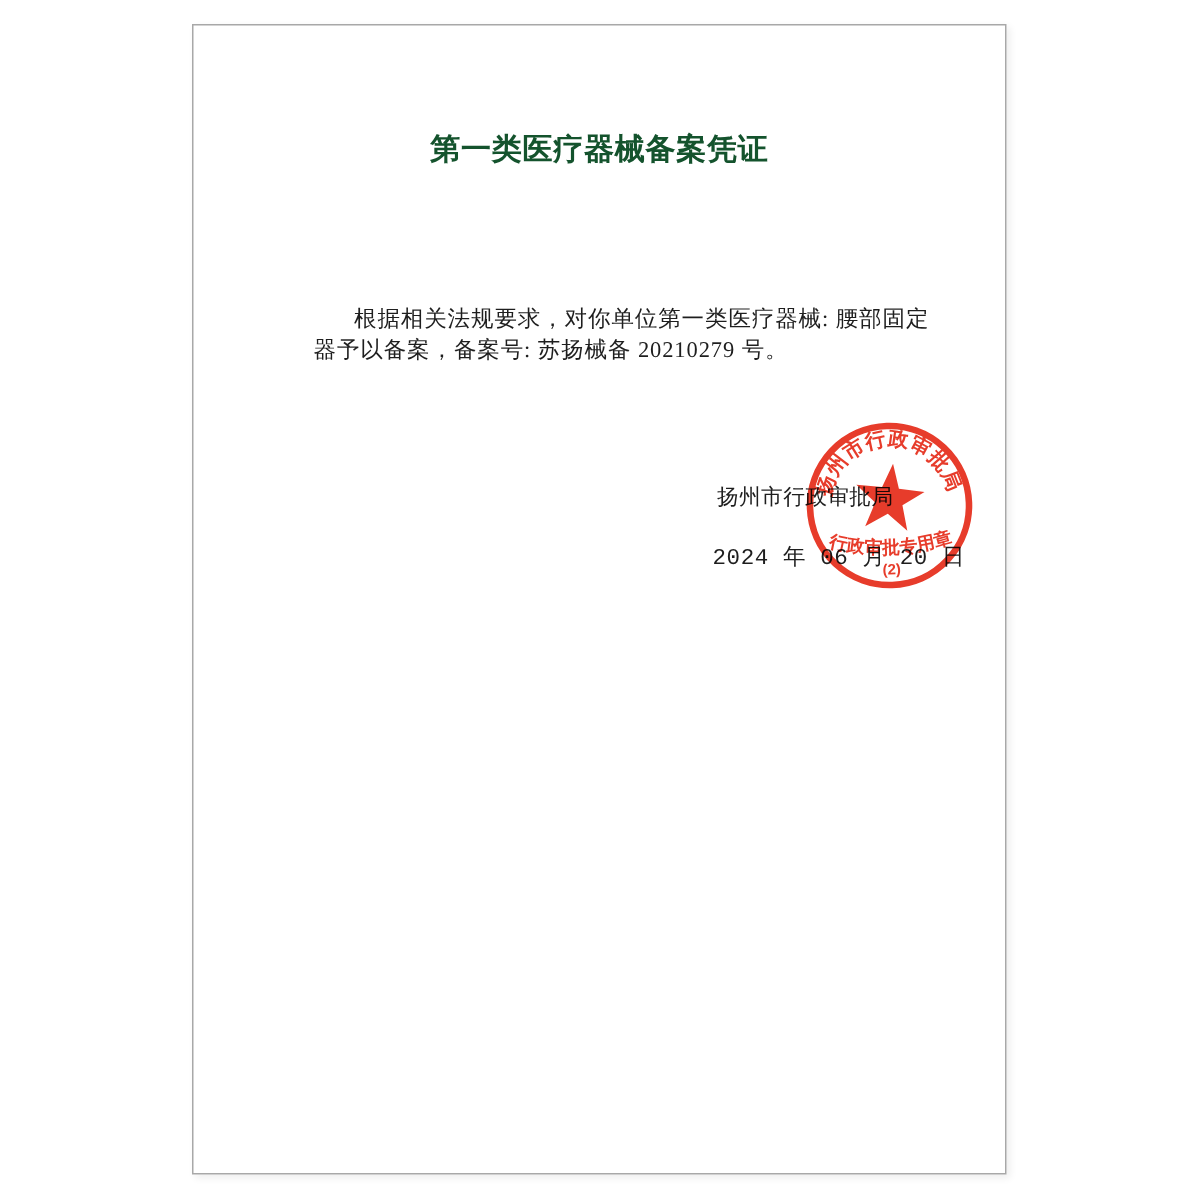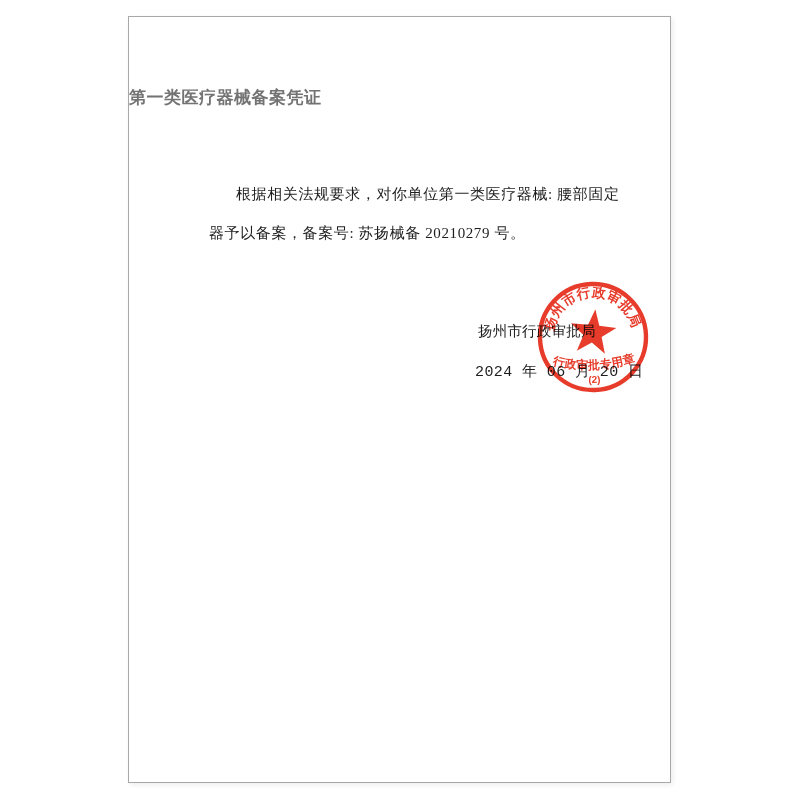--- a/index.html
+++ b/index.html
@@ -7,31 +7,31 @@
   body { position:relative; font-family:"Liberation Serif","DejaVu Serif",serif; color:#1e1e1e; }
 
   .page {
     position:absolute; left:128px; top:16px; width:543px; height:767px;
     background:#ffffff; border:1px solid #a8a8a8;
     box-shadow:2px 2px 5px rgba(0,0,0,0.07);
   }
 
   .title {
     position:absolute; top:69px; left:0; width:100%;
-    text-align:left; font-family:"Liberation Sans","DejaVu Sans",sans-serif;
-    font-weight:bold; font-size:17px; color:#737373; letter-spacing:0.5px;
+    text-align:center; font-family:"Liberation Sans","DejaVu Sans",sans-serif;
+    font-weight:bold; font-size:20px; color:#14532d; letter-spacing:0.5px;
   }
 
   .recipient {
     position:absolute; left:81px; top:133px;
     font-size:15px; letter-spacing:0.6px;
   }
 
   .body-line { position:absolute; font-size:15px; letter-spacing:0.6px; white-space:nowrap; }
-  .body-line.l1 { left:107px; top:168px; }
+  .body-line.l1 { left:107px; top:186px; }
   .body-line.l2 { left:80px;  top:207px;text-align:right; }
 
   .issuer {
     position:absolute; left:349px; top:305px;
     font-size:14.5px; letter-spacing:0.2px; white-space:nowrap;
   }
 
   .date {
     position:absolute; left:346px; top:345px;
     font-size:15px; letter-spacing:0.4px; white-space:nowrap;font-family:Liberation Mono, monospace;

